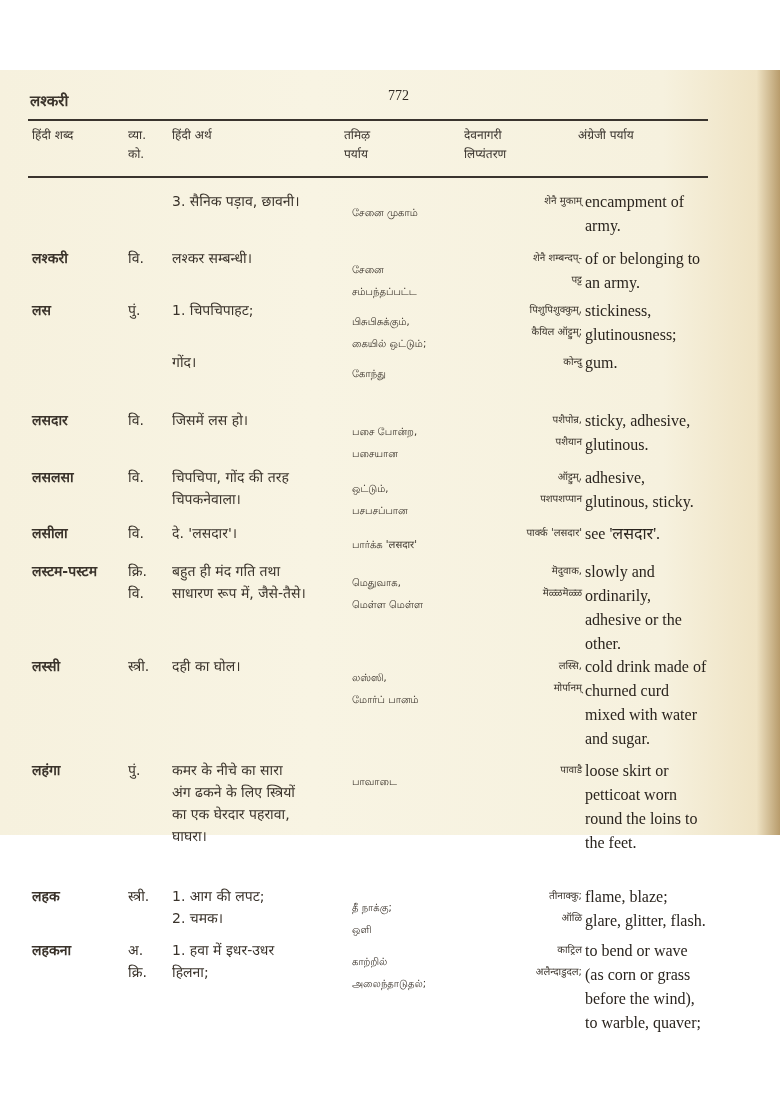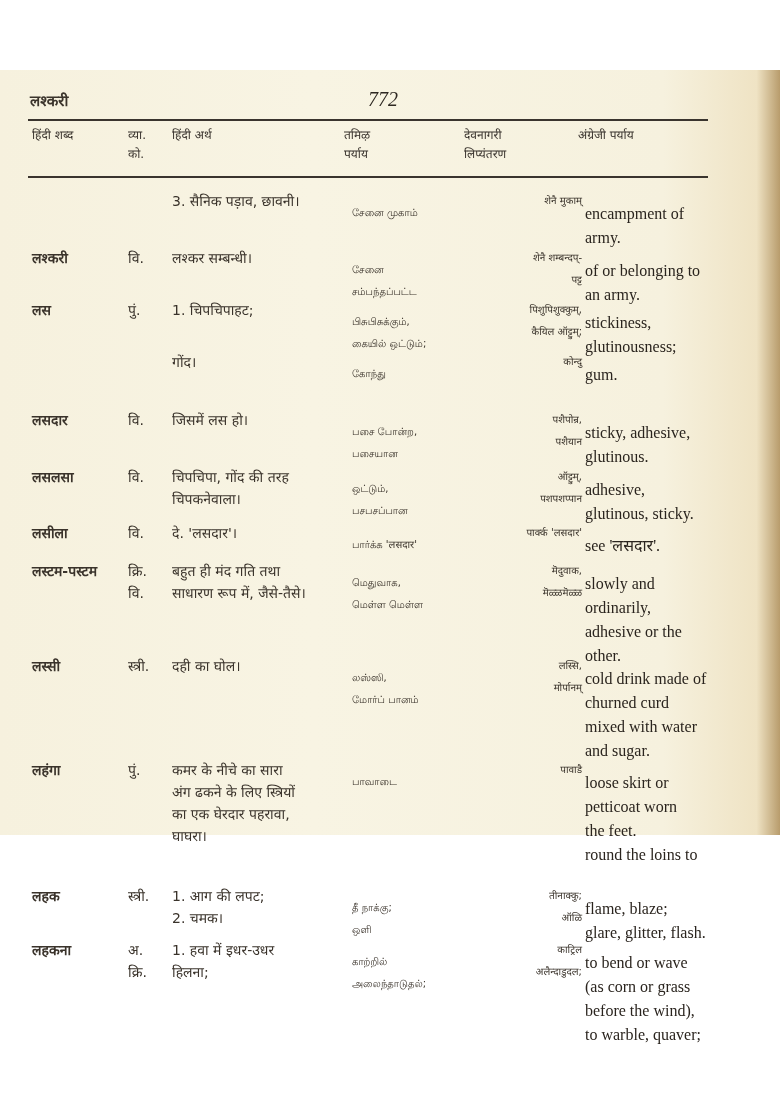--- a/index.html
+++ b/index.html
@@ -11,37 +11,37 @@
     }
     .page {
       position: absolute; left: 0; top: 70px; width: 780px; height: 765px;
       background: linear-gradient(90deg, #f6f1de 0%, #f8f4e3 40%, #f6f1de 85%, #efe3c4 97%, #b89c6c 100%);
     }
     .running-head {
       position: absolute; left: 30px; top: 20px;
       font-size: 15px; font-weight: bold; color: #3b342c;
     }
     .page-number {
-      position: absolute; left: 368px; top: 18px;
-      font-family: "Liberation Serif", serif; font-size: 20px; color: #2e2822; font-style: italic;
+      position: absolute; left: 388px; top: 18px;
+      font-family: "Liberation Serif", serif; font-size: 14px; color: #2e2822;
     }
     .rule { position: absolute; left: 28px; width: 680px; height: 2px; background: #3a342e; }
     .rule.top { top: 49px; }
     .rule.bottom { top: 106px; }
     .col-head {
       position: absolute; top: 56px; font-size: 12px; line-height: 19px; color: #3a342e;
     }
     .entry { position: absolute; left: 0; width: 780px; }
     .cell { position: absolute; top: 0; }
     .hw { left: 32px; font-size: 14px; font-weight: bold; line-height: 22px; color: #3a332b; }
     .gr { left: 128px; font-size: 14px; line-height: 22px; color: #3a332b; white-space: pre; }
     .hm { left: 172px; width: 180px; font-size: 14px; line-height: 22px; color: #3a332b; }
     .ta { left: 352px; width: 120px; font-size: 10px; line-height: 22px; color: #3a332b; white-space: pre; margin-top: 12px; }
     .dv { left: 462px; width: 120px; font-size: 10px; line-height: 22px; color: #3a332b; white-space: pre; text-align: right; }
-    .en { left: 585px; width: 185px; font-family: "Liberation Serif", serif; font-size: 16px; line-height: 24px; color: #2a241e; margin-top: 12px; }
+    .en { left: 585px; width: 185px; font-family: "Liberation Serif", serif; font-size: 16px; line-height: 24px; color: #2a241e; }
     .line { display: block; white-space: nowrap; }
   </style>
 </head>
 <body>
 
 <div class="page">
   <div class="running-head">लश्करी</div>
   <div class="page-number">772</div>
   <div class="rule top"></div>
 
@@ -192,22 +192,22 @@
           <span class="line">कमर के नीचे का सारा</span>
           <span class="line">अंग ढकने के लिए स्त्रियों</span>
           <span class="line">का एक घेरदार पहरावा,</span>
           <span class="line">घाघरा।</span>
         </div>
         <div class="cell ta"><span class="line">பாவாடை</span></div>
         <div class="cell dv"><span class="line">पावाडै</span></div>
         <div class="cell en">
           <span class="line">loose skirt or</span>
           <span class="line">petticoat worn</span>
+          <span class="line">round the loins to</span>
           <span class="line">the feet.</span>
-          <span class="line">round the loins to</span>
         </div>
       </div>
       <div class="entry" style="top: 815px;">
         <div class="cell hw">लहक</div>
         <div class="cell gr"><span class="line">स्त्री.</span></div>
         <div class="cell hm">
           <span class="line">1. आग की लपट;</span>
           <span class="line">2. चमक।</span>
         </div>
         <div class="cell ta"><span class="line">தீ நாக்கு;</span><span class="line">ஒளி</span></div>

